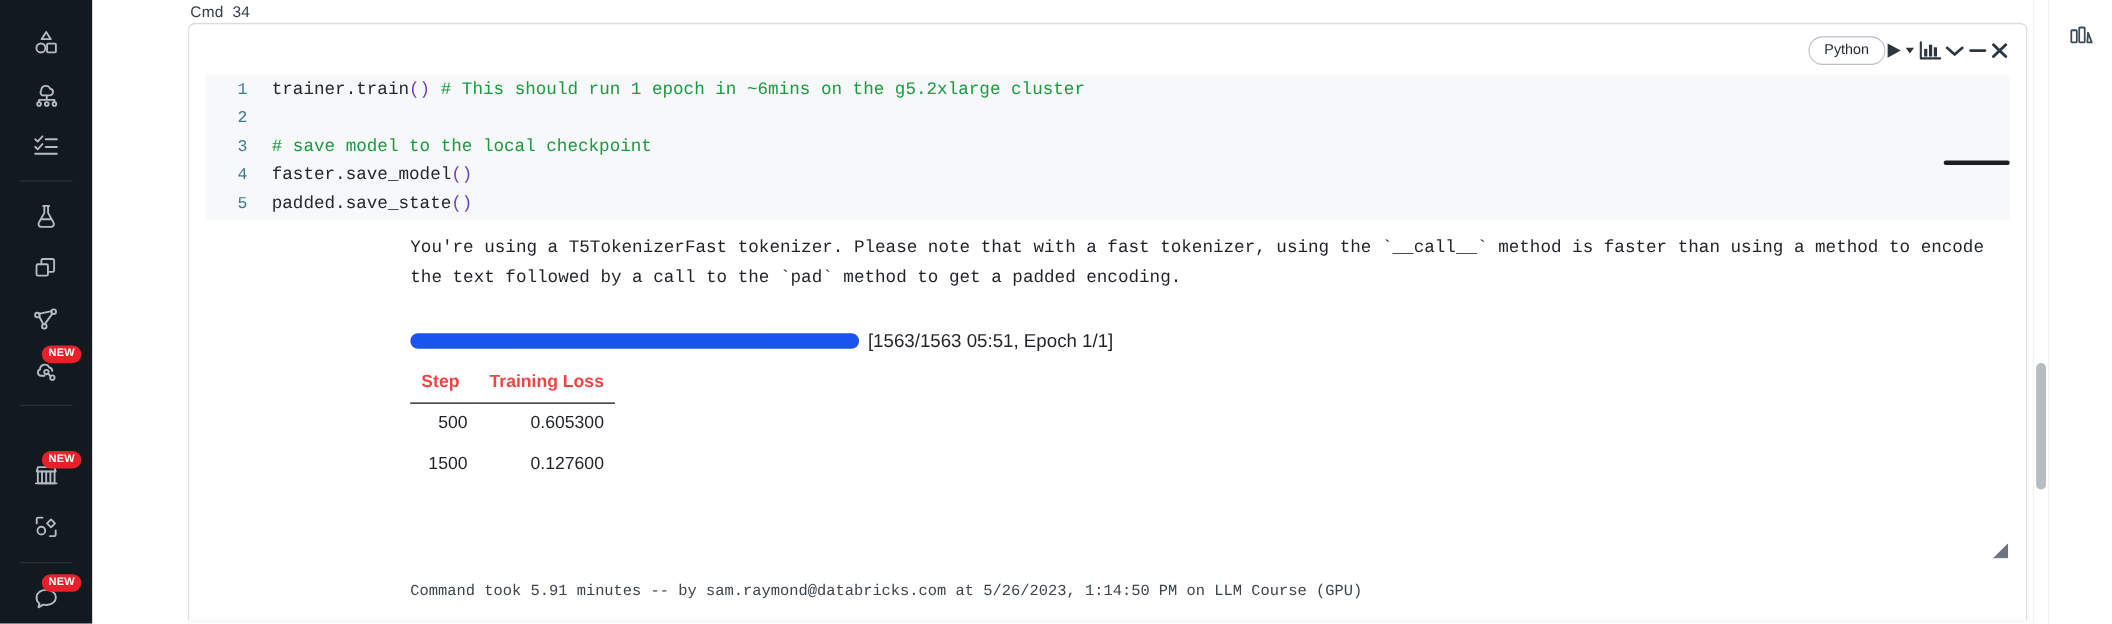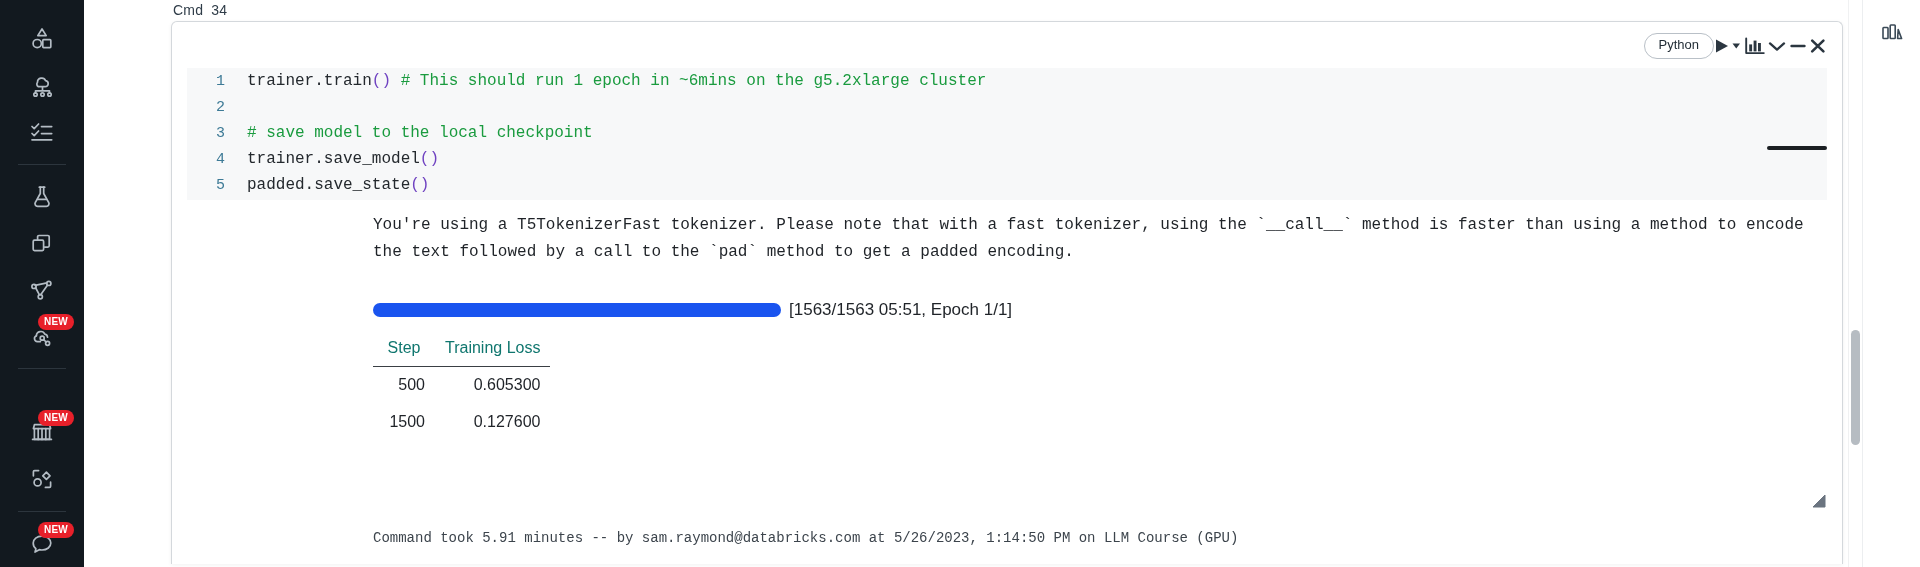--- a/index.html
+++ b/index.html
@@ -189,23 +189,23 @@
     white-space: pre;
   }
 
   
   #loss-table {
     position: absolute; left: 186px; top: 122px;
     border-collapse: collapse;
     font-family: "Liberation Sans", sans-serif;
   }
   #loss-table th {
-    font-size: 16px; font-weight: normal; color: #0f766e;
+    font-size: 16px; font-weight: bold; color: #ef4444;
     padding: 5px 10px 9px 10px;
-    text-align: center;
+    text-align: left;
     border-bottom: 1.6px solid #3a3f44;
     white-space: nowrap;
   }
   #loss-table td {
     font-size: 16px; color: #1f2328;
     padding: 9px 10px 10px 10px;
     text-align: right;
     white-space: nowrap;
   }
   #loss-table tr.zebra td { background: #f1f2f3; }
@@ -382,21 +382,21 @@
         <div class="code-line">
           <span class="lineno">2</span>
           <span class="codetext"></span>
         </div>
         <div class="code-line">
           <span class="lineno">3</span>
           <span class="tok-comment"># save model to the local checkpoint</span>
         </div>
         <div class="code-line">
           <span class="lineno">4</span>
-          <span class="codetext">trainer.save_model</span><span class="tok-paren">()</span>
+          <span class="codetext">faster.save_model</span><span class="tok-paren">()</span>
         </div>
         <div class="code-line">
           <span class="lineno">5</span>
           <span class="codetext">padded.save_state</span><span class="tok-paren">()</span>
         </div>
       </div>
       <div id="editor-hthumb"></div>
 
       <div id="output">
 

